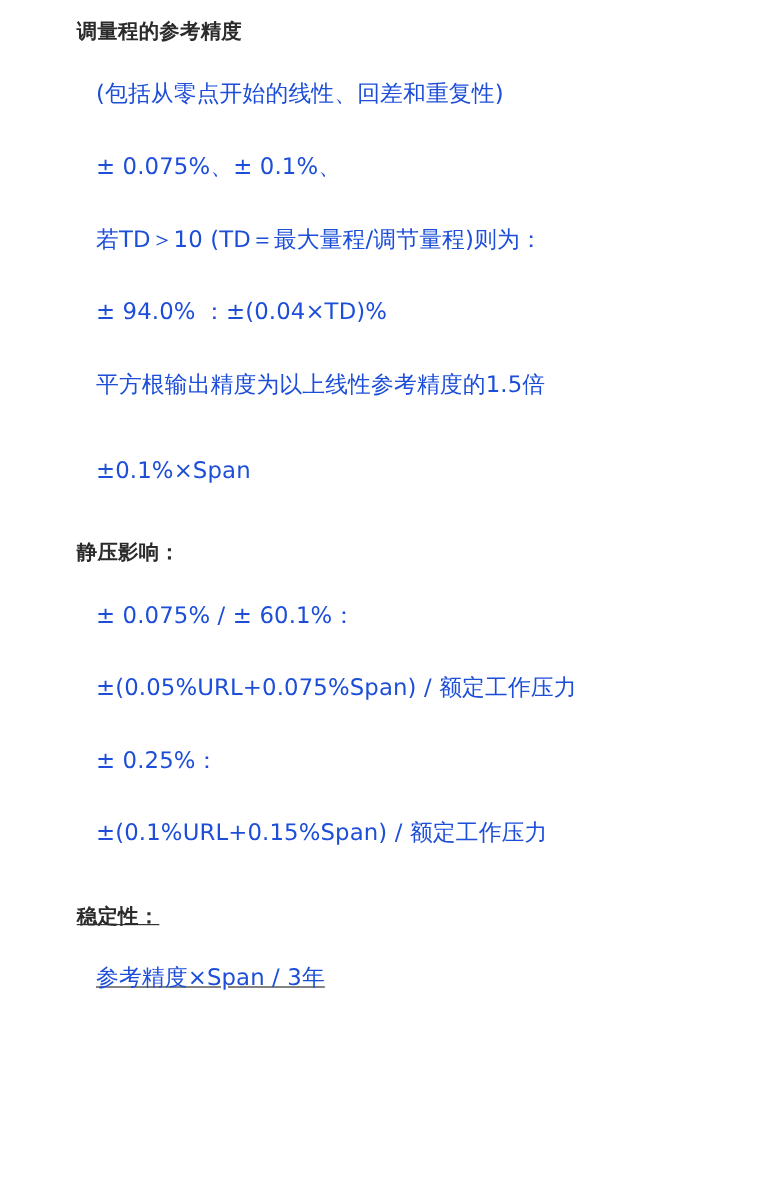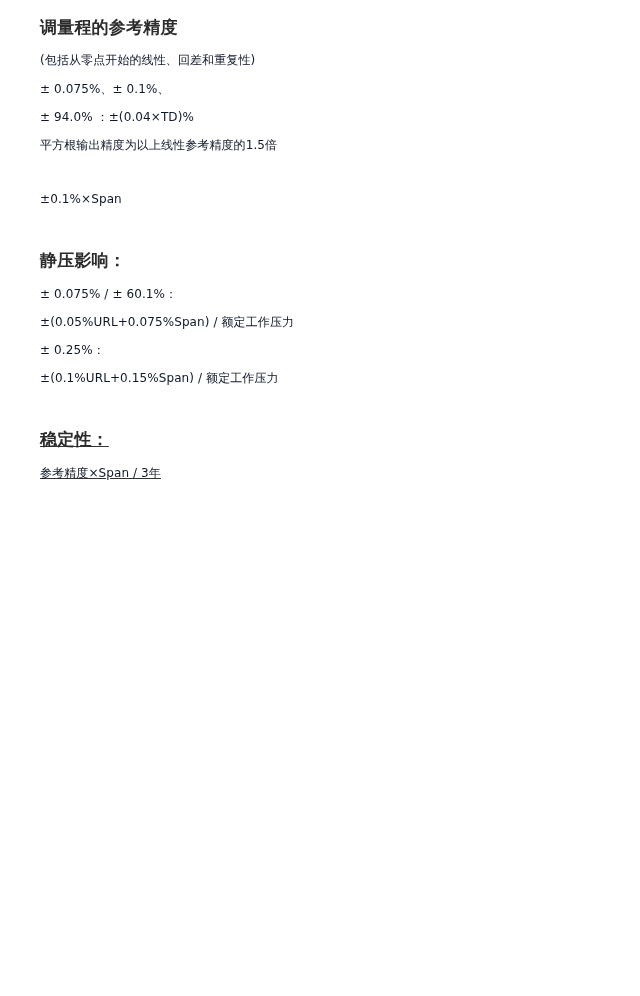--- a/index.html
+++ b/index.html
@@ -8,60 +8,61 @@
   }
   body {
     width: 640px;
     height: 996px;
     background: #ffffff;
     font-family: "DejaVu Sans", "Liberation Sans", sans-serif;
     color: #333333;
     -webkit-font-smoothing: antialiased;
   }
   .page {
-    padding: 14px 40px 0 40px;
+    padding: 14px 40px 0 64px;
     box-sizing: border-box;
     width: 640px;
   }
   .section {
     margin: 0 0 26px 0;
   }
   .section:last-child {
     margin-bottom: 0;
     text-decoration: underline;
   }
   .sec-title {
     font-size: 17px;
     font-weight: bold;
     color: #2b2b2b;
     line-height: 1.55;
     margin: 0 0 6px 0;
     letter-spacing: 0.2px;
   }
   .sec-line {
-    font-size: 12px;
-    color: #0f172a;
+    font-size: 19px;
+    color: #1d4ed8;
     line-height: 2.35;
-    margin: 0;
+    margin: 16px;
     white-space: nowrap;
     letter-spacing: 0.1px;
   }
   .gap-xl {
     margin-bottom: 34px;
   }
 </style>
 </head>
 <body>
 
 <div class="page">
 
   <div class="section">
     <div class="sec-title">调量程的参考精度</div>
     <p class="sec-line">(包括从零点开始的线性、回差和重复性)</p>
     <p class="sec-line">± 0.075%、± 0.1%、</p>
+    <p class="sec-line">若TD＞10 (TD＝最大量程/调节量程)则为：</p>
     <p class="sec-line">± 94.0%  ：±(0.04×TD)%</p>
     <p class="sec-line">平方根输出精度为以上线性参考精度的1.5倍</p>
   </div>
 
 
   <div class="section gap-xl">
     <p class="sec-line">±0.1%×Span</p>
   </div>
 
   <div class="section gap-xl">

